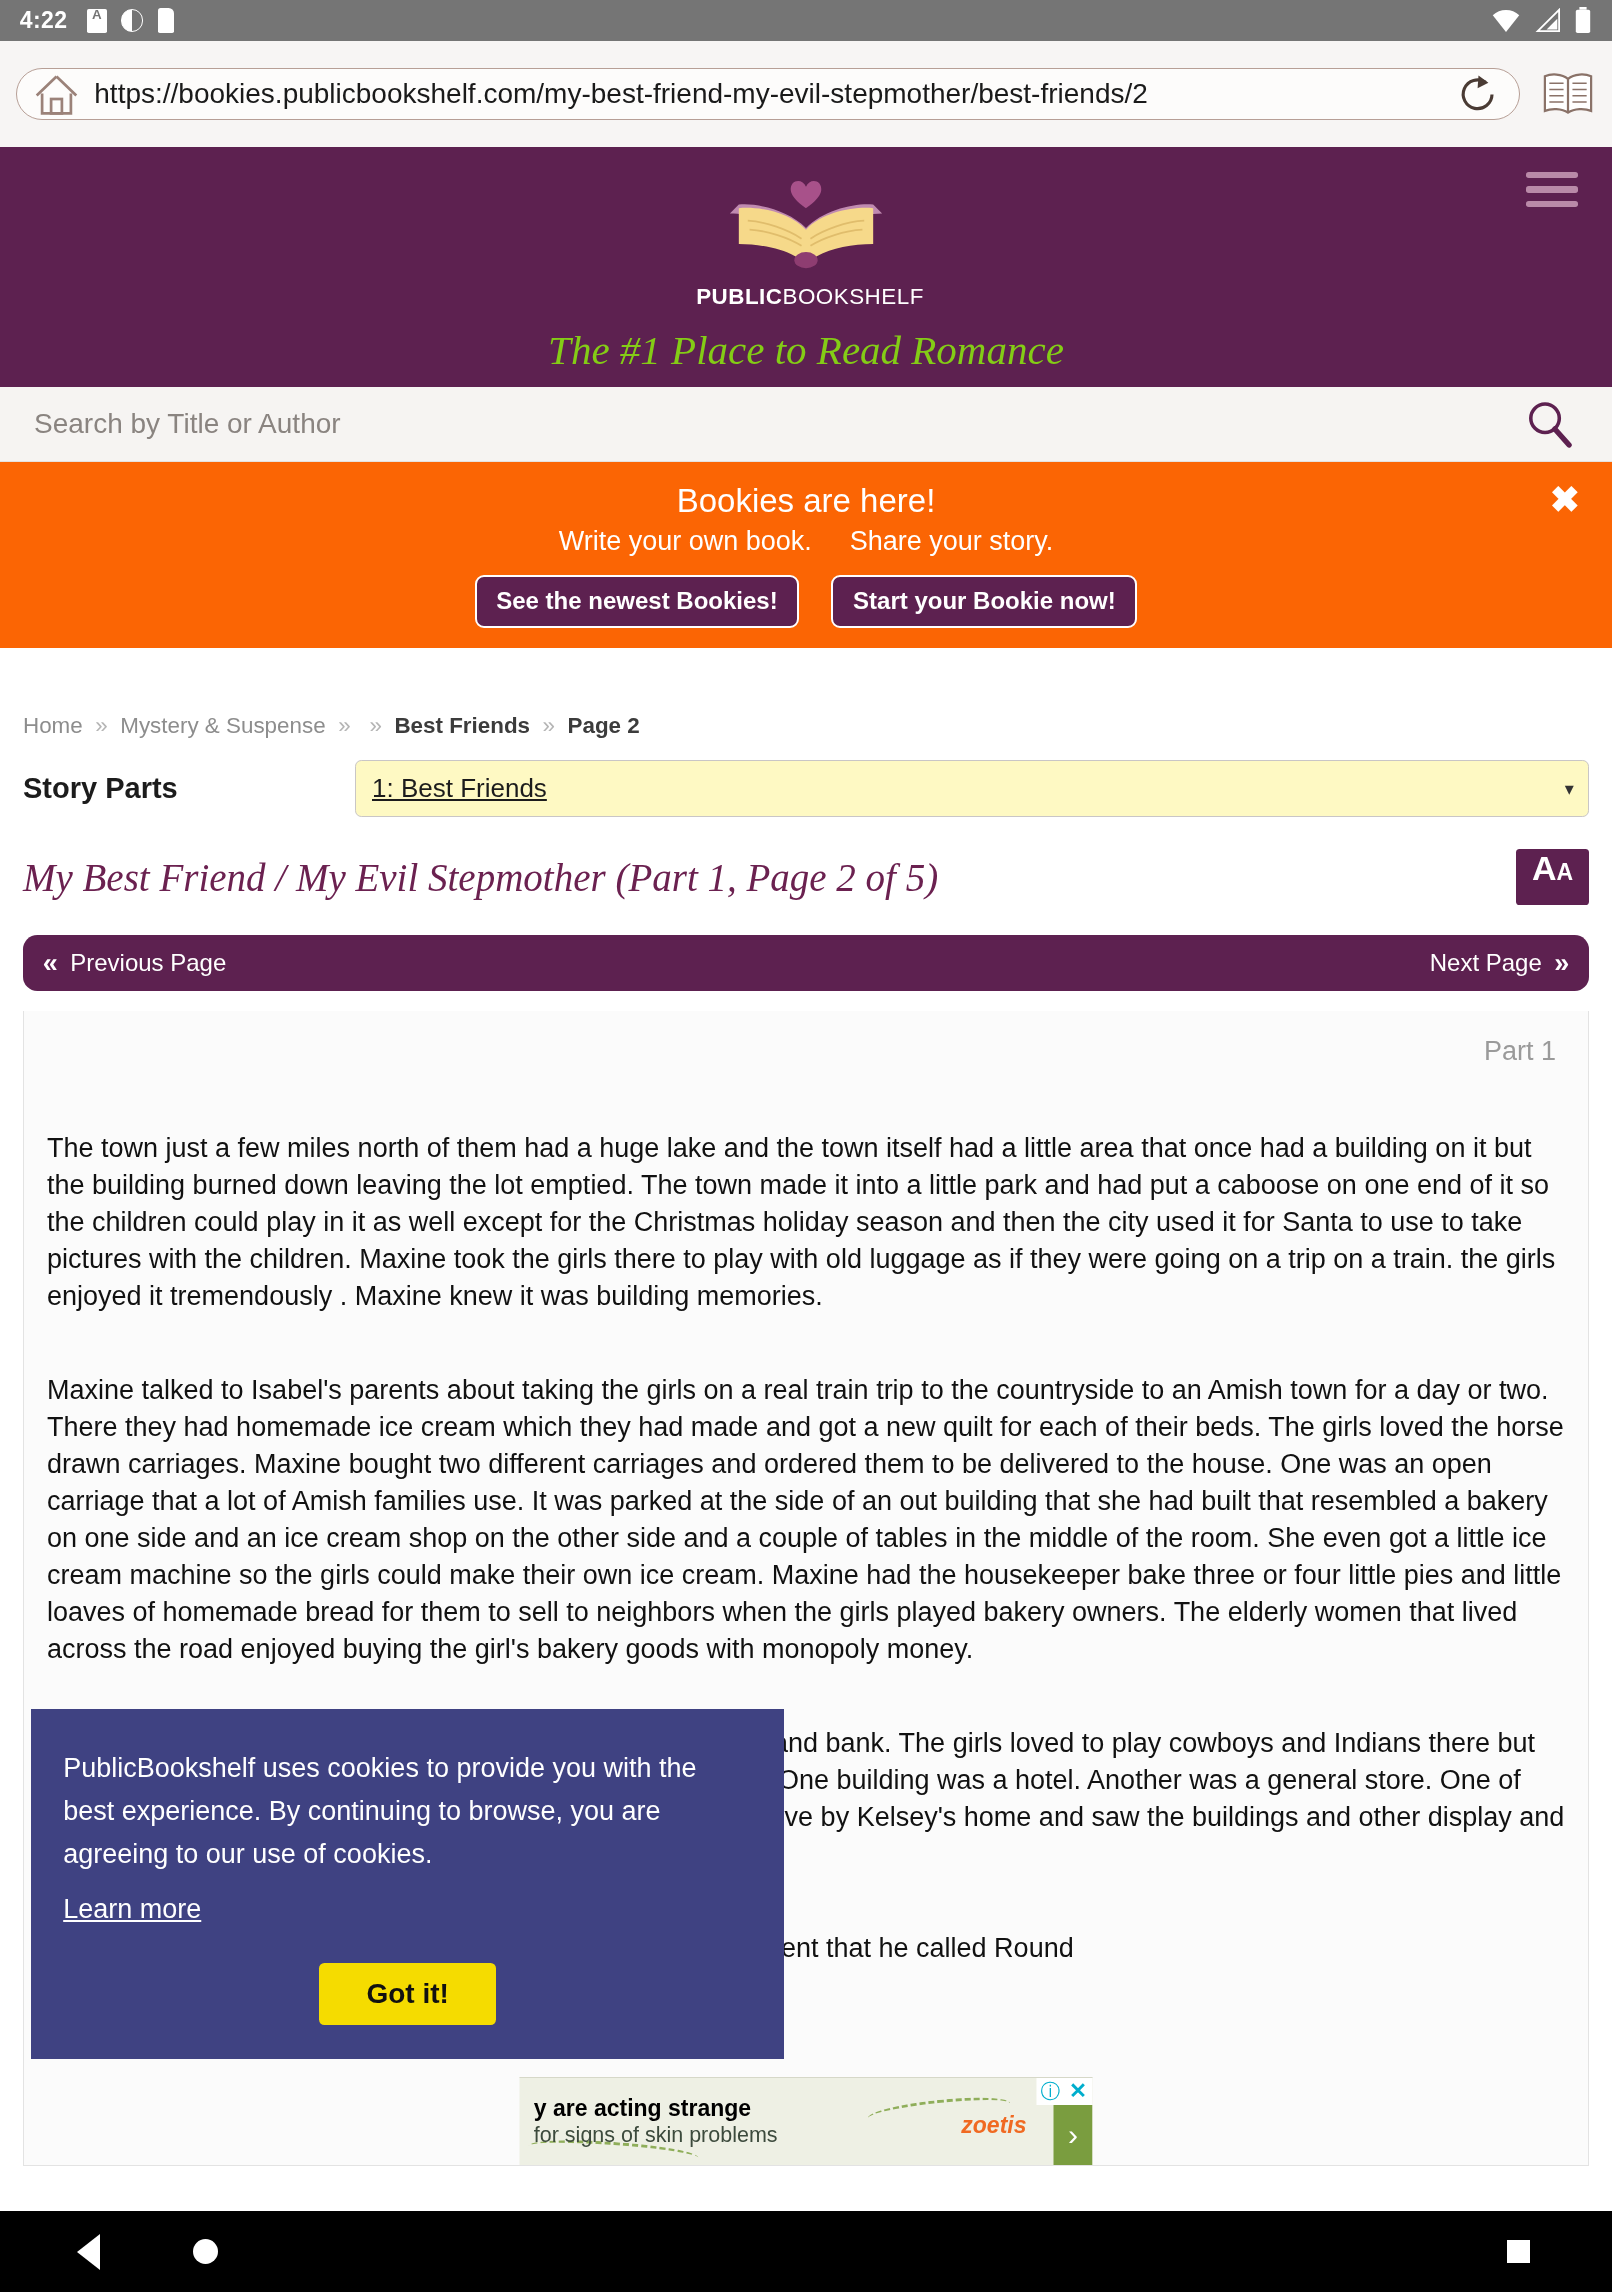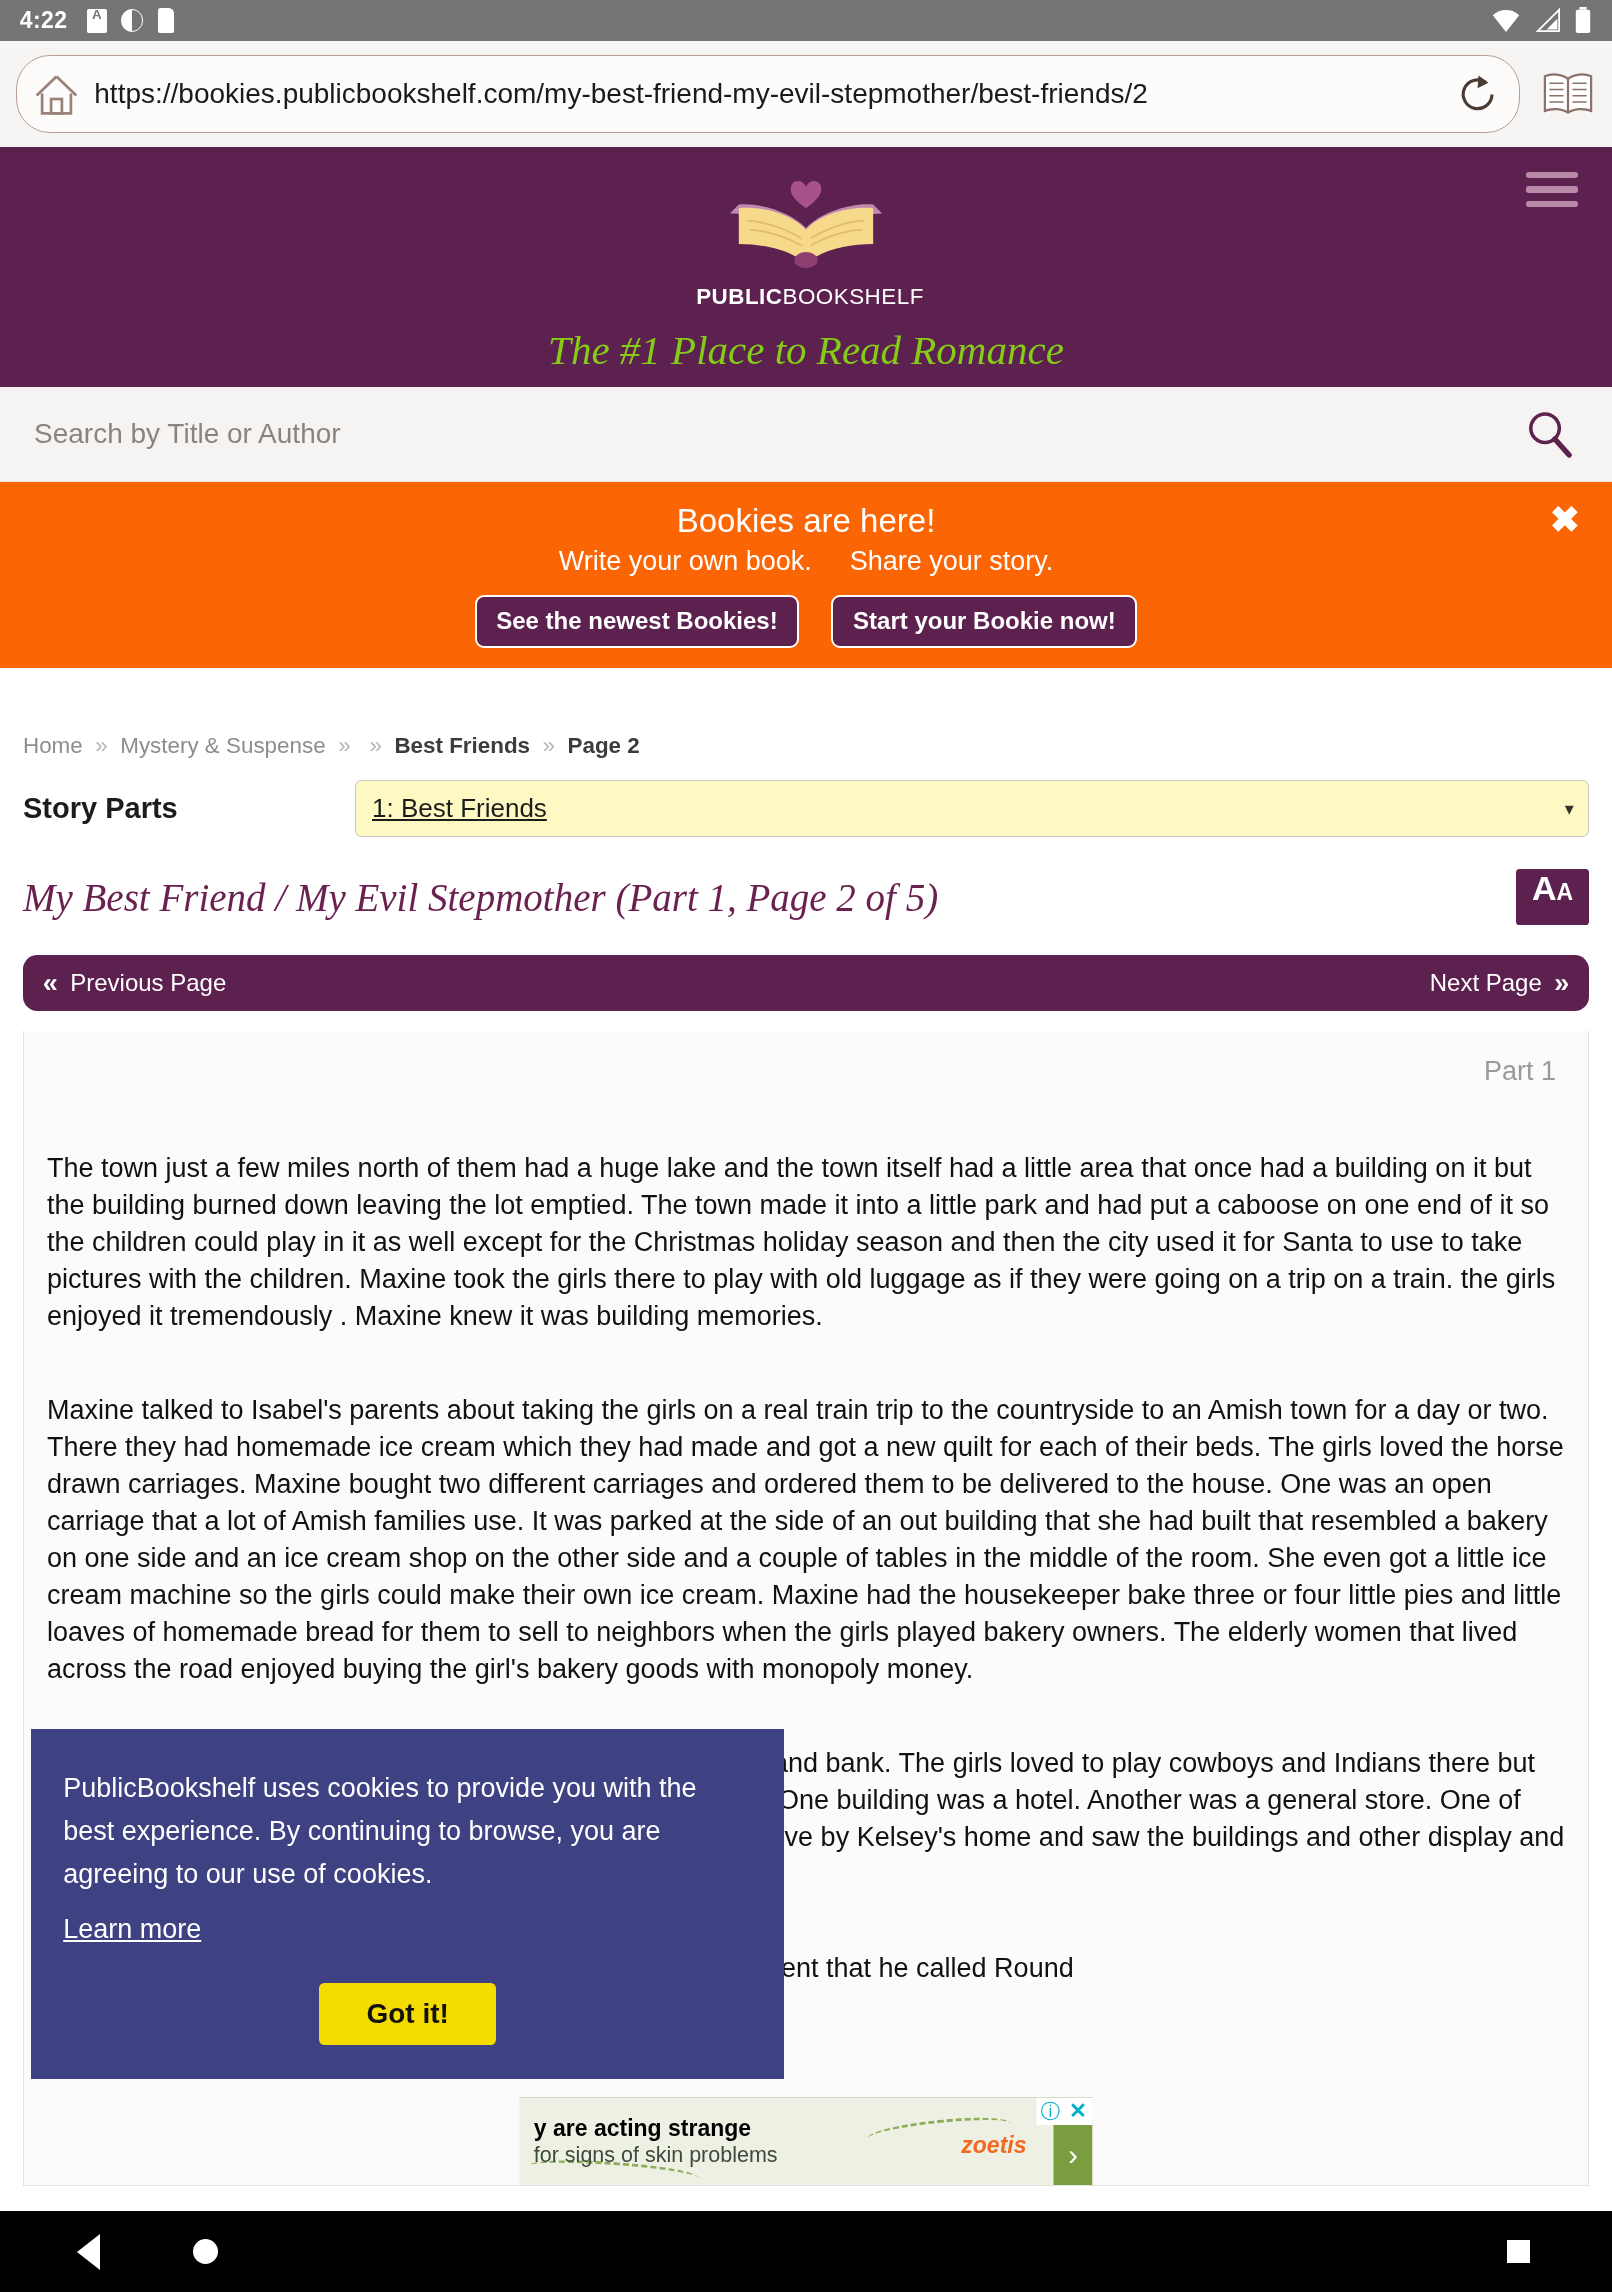--- a/index.html
+++ b/index.html
@@ -37,21 +37,21 @@
     border-radius: 2.7px 5.4px 1.8px 1.8px;
   }
   .status-right { margin-left: auto; display: flex; align-items: center; gap: 13.4px; }
 
   
   .browser-bar {
     height: 106px; background: #f7f5f4;
     display: flex; align-items: center; padding: 0 16px;
   }
   .url-field {
-    flex: 1; height: 78px; background: #fdfcfb;
+    flex: 1; height: 52px; background: #fdfcfb;
     border: 1.8px solid #b79f96; border-radius: 34px;
     display: flex; align-items: center; padding: 0 12.5px 0 16px;
   }
   .home-icon { width: 47px; height: 45px; flex: none; }
   .url-text {
     flex: 1; margin-left: 14.3px; font-size: 28px; color: #1a1a1a;
     white-space: nowrap; overflow: hidden;
   }
   .reload-icon { width: 45px; height: 45px; flex: none; margin-right: 5.4px; }
   .book-icon { width: 56px; height: 48px; margin-left: 19.7px; flex: none; }
@@ -75,21 +75,21 @@
   }
   .logo-word b { font-weight: 700; margin-left: 8px; }
   .logo-word span { font-weight: 400; }
   .tagline {
     margin-top: 16px; color: #84cc16; font-size: 41px;
     font-family: "Liberation Serif", serif; font-style: italic;
   }
 
   
   .search-row {
-    height: 95px; background: #f6f4f2;
+    height: 75px; background: #f6f4f2;
     display: flex; align-items: center; padding: 0 34px;
     border-bottom: 0.9px solid #e6e2de;
   }
   .search-input {
     flex: 1; border: none; background: transparent; outline: none;
     font-size: 28px; color: #7c7671; font-family: "Liberation Sans", sans-serif;
   }
   .search-input::placeholder { color: #8a8480; }
   .search-btn { width: 57px; height: 57px; flex: none; }
 

